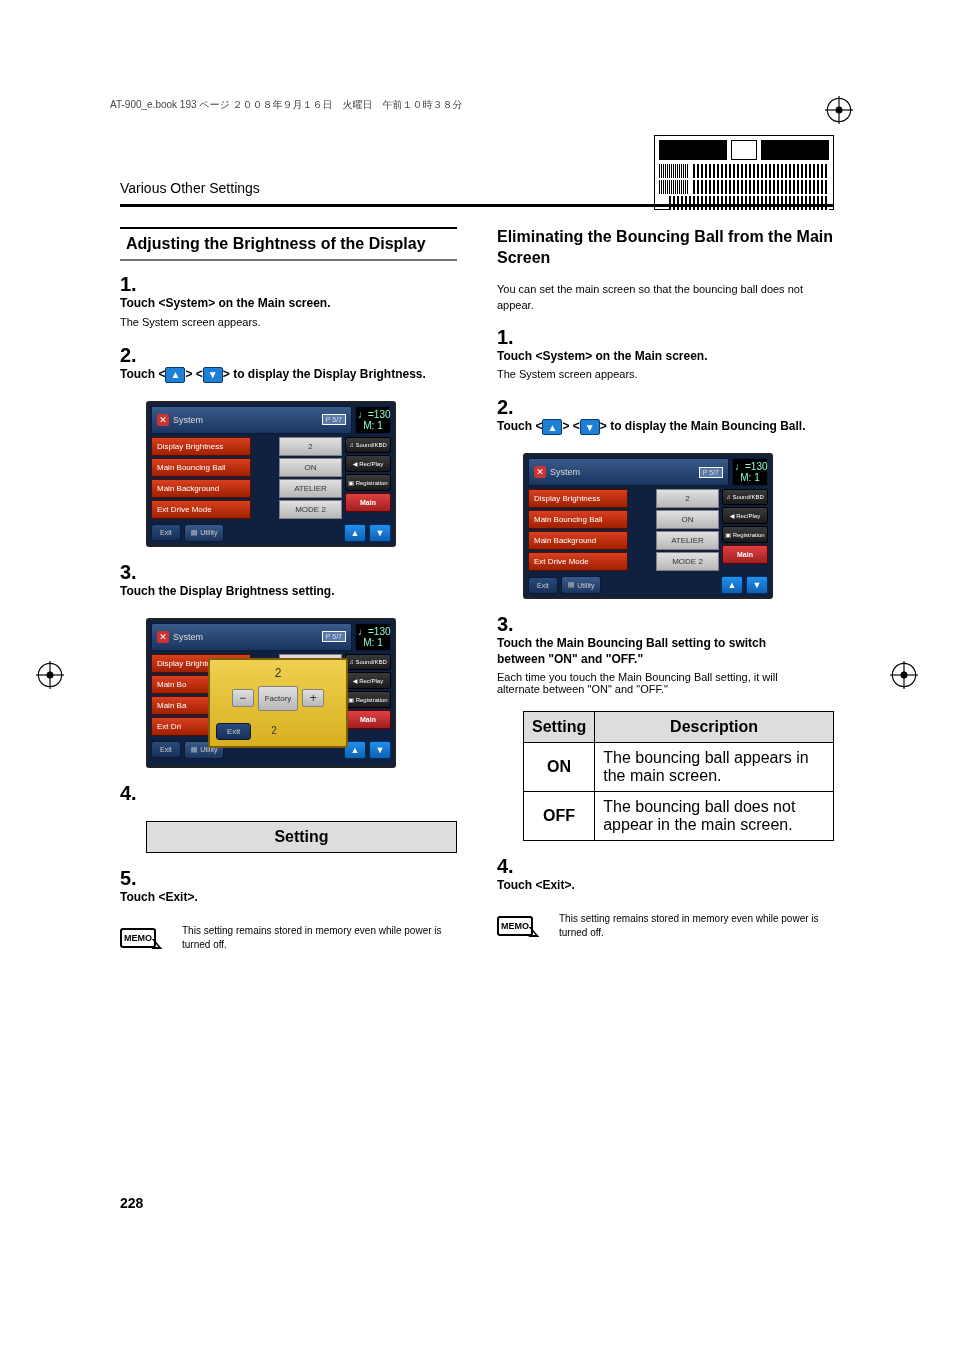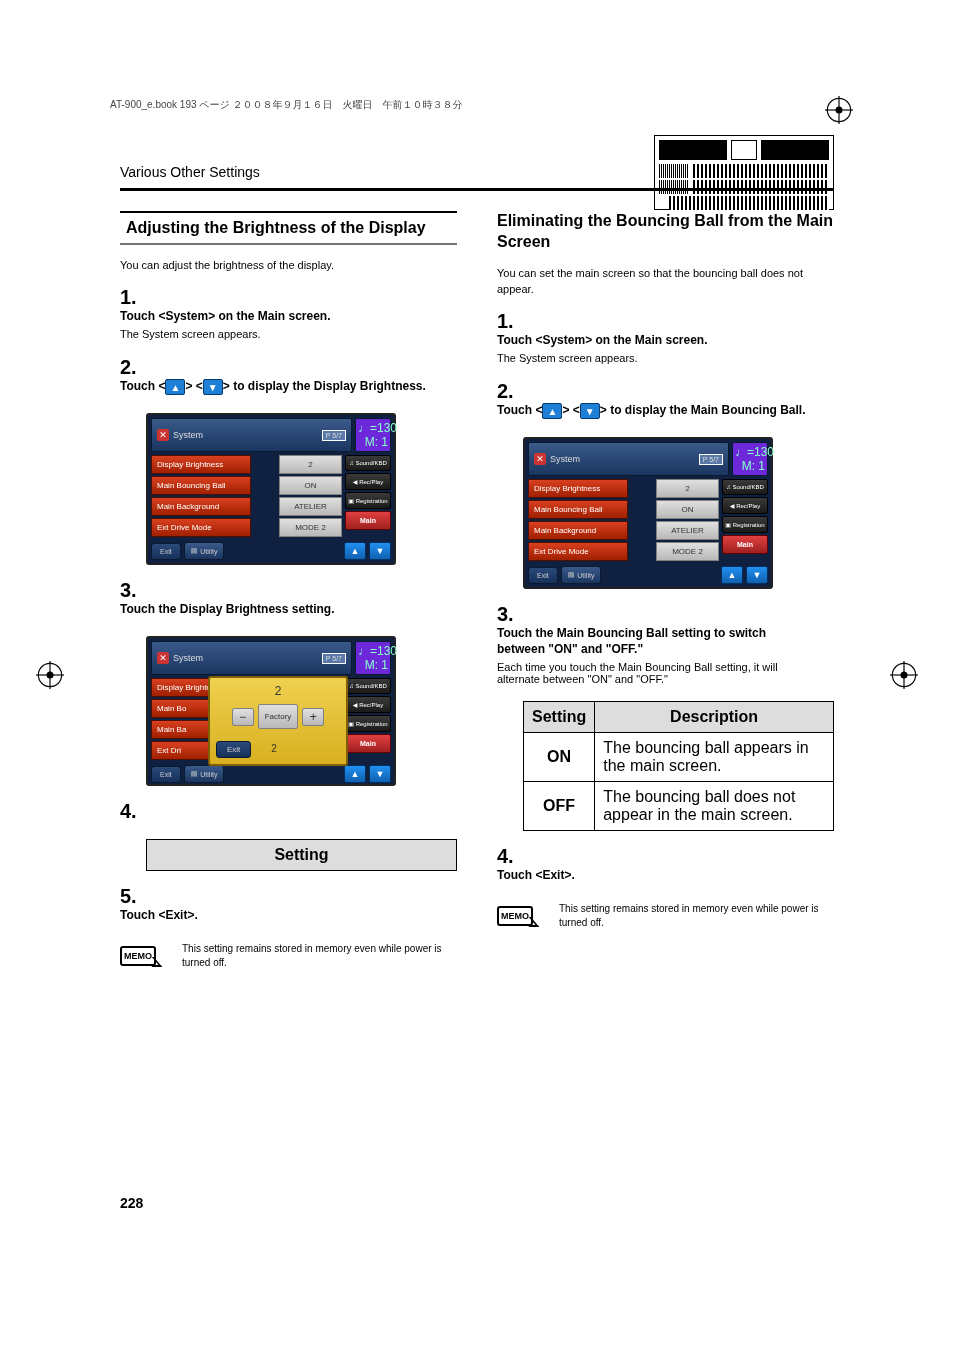--- a/index.html
+++ b/index.html
@@ -4,21 +4,21 @@
 <style>
   * { box-sizing: border-box; margin: 0; padding: 0; }
   body { font-family: Arial, Helvetica, sans-serif; background: #fff; color: #000; width: 954px; margin: 0 auto; position: relative; }
   .page-wrap { position: relative; width: 954px; height: 1351px; }
   .target { position: absolute; width: 30px; height: 30px; display: flex; align-items: center; justify-content: center; }
   .target svg { width: 28px; height: 28px; }
   .target.ml { left: 35px; top: 660px; }
   .target.mr { right: 35px; top: 660px; }
   .target.tr2 { right: 100px; top: 95px; }
   .header-line { position: absolute; left: 110px; top: 98px; font-size: 10px; color: #444; }
-  .content { position: absolute; top: 164px; left: 120px; right: 120px; }
+  .content { position: absolute; top: 180px; left: 120px; right: 120px; }
   .section-header { font-size: 14px; margin-bottom: 8px; }
   .rule { height: 3px; background: #000; margin-bottom: 20px; }
   .keyboard-art { position: absolute; top: 135px; right: 120px; width: 180px; height: 75px; border: 1px solid #000; }
   .keyboard-art .top-music { position: absolute; top: 4px; left: 4px; right: 4px; height: 20px; display: flex; gap: 4px; }
   .keyboard-art .kb-row { position: absolute; left: 4px; right: 4px; height: 14px; display: flex; }
   .keyboard-art .keys { flex: 1; background: repeating-linear-gradient(90deg,#000 0,#000 2px,#fff 2px,#fff 4px); }
   .cols { display: flex; gap: 40px; }
   .col { flex: 1; }
   .heading-box { border-top: 2px solid #000; border-bottom: 2px solid #737373; padding: 6px 6px; font-weight: bold; font-size: 16px; margin-bottom: 12px; }
   .heading-plain { font-weight: bold; font-size: 16px; margin-bottom: 12px; line-height: 1.3; }
@@ -30,21 +30,21 @@
   .step-sub { font-size: 11px; margin-top: 4px; }
   .arrow-btn { display: inline-flex; align-items: center; justify-content: center; width: 20px; height: 16px; background: #1e7fd6; border: 1px solid #0a3a70; border-radius: 2px; color: #fff; font-size: 10px; vertical-align: middle; }
   .pm-btn { display: inline-flex; align-items: center; justify-content: center; width: 18px; height: 16px; background: #eee; border: 1px solid #888; border-radius: 3px; font-size: 12px; vertical-align: middle; }
   
   .shot { width: 250px; border: 2px solid #222; border-radius: 3px; background: #102040; margin: 8px 0 14px 26px; position: relative; font-size: 9px; color: #ddd; }
   .shot-inner { padding: 3px; }
   .shot-top { display: flex; gap: 3px; margin-bottom: 3px; }
   .shot-title { flex: 1; background: linear-gradient(#3a5a8a,#1a3560); border: 1px solid #0a1a30; border-radius: 2px; padding: 3px 5px; display: flex; align-items: center; gap: 4px; }
   .shot-title .x { background: #c33; color:#fff; width: 12px; height:12px; display:inline-flex; align-items:center; justify-content:center; border-radius:2px; font-size:9px; }
   .shot-title .page { margin-left: auto; background:#5a78a8; border:1px solid #fff; font-size:7px; padding:1px 3px; }
-  .tempo-box { width: 36px; background: #6d28d9; border:1px solid #0a1a30; border-radius:2px; padding:2px; color:#8fc; font-size:12px; text-align:right; }
+  .tempo-box { width: 36px; background: #000000; border:1px solid #0a1a30; border-radius:2px; padding:2px; color:#8fc; font-size:10px; text-align:center; }
   .param-row { display:flex; margin-bottom:2px;gap:28px; }
   .param-label { width: 100px; background: linear-gradient(#d84020,#a02000); border:1px solid #501000; color:#fff; padding:4px 5px; font-size:8px; }
   .param-val { flex:1; background: linear-gradient(#e0e0e0,#b8b8b8); border:1px solid #808080; color:#333; padding:4px 5px; font-size:8px; text-align:center; }
   .rt-col { width: 46px; margin-left: 3px; display:flex; flex-direction:column; gap:2px; }
   .rt-btn { background: linear-gradient(#3a3a3a,#1a1a1a); border:1px solid #000; color:#fff; font-size:6px; text-align:center; padding:4px 1px; border-radius:2px; white-space:nowrap; }
   .main-btn { background: linear-gradient(#e04040,#a02020); border:1px solid #600; color:#fff; font-size:7px; text-align:center; padding:5px 2px; border-radius:2px; font-weight:bold; }
   .shot-body-wrap { display:flex; }
   .shot-params { flex:1; }
   .shot-bottom { display:flex; gap:3px; margin-top:3px; align-items:center; }
   .btm-btn { background: linear-gradient(#2a4a7a,#16305a); border:1px solid #0a1a30; color:#ccc; font-size:7px; padding:4px 8px; border-radius:3px; }
@@ -121,21 +121,20 @@
 </div>
 
 <div class="content">
   <div class="section-header">Various Other Settings</div>
   <div class="rule"></div>
 
   <div class="cols">
 
     <div class="col">
       <div class="heading-box">Adjusting the Brightness of the Display</div>
-      <div class="body-text">You can adjust the brightness of the display.</div>
 
       <div class="step">
         <span class="step-num">1.</span>
         <span class="step-body">
           <div class="step-title">Touch &lt;System&gt; on the Main screen.</div>
           <div class="step-sub">The System screen appears.</div>
         </span>
       </div>
 
       <div class="step">

